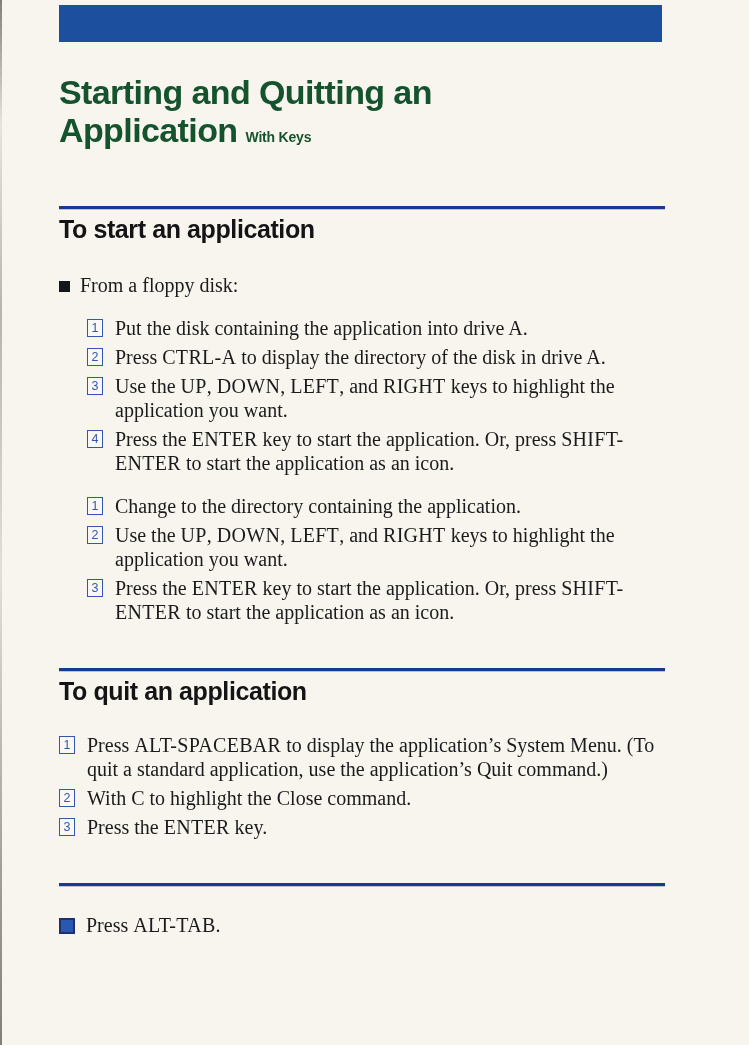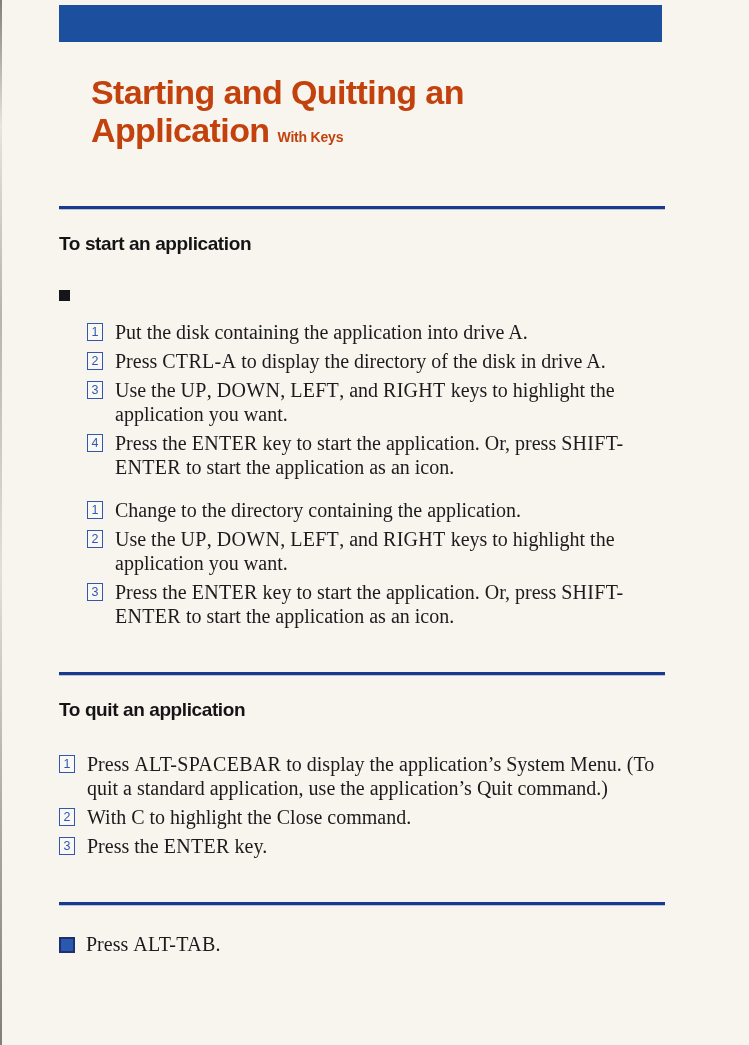--- a/index.html
+++ b/index.html
@@ -23,42 +23,41 @@
   .top-bar {
     margin-top: 5px; height: 37px; width: 603px;
     background: var(--header_bar, #1d4f9f);
   }
   .title-block {
     margin-top: 31px;
     font-family: "Liberation Sans", sans-serif;
     font-weight: 700;
     font-size: 34px; line-height: 38px;
     letter-spacing: -0.6px;
-    color: #c2410c;
-    margin-left: 32px;
+    color: #14532d;
   }
   .title-suffix {
     font-size: 14px;
     letter-spacing: -0.2px;
     margin-left: 8px;
   }
   .rule {
     height: 3px; width: 606px;
     background: var(--rule, #163a90);
     box-shadow: 0 1px 0 rgba(20,40,100,.25);
     margin-top: 44px;
   }
   .rule.first { margin-top: 50px; }
   .section-heading {
     font-family: "Liberation Sans", sans-serif;
     font-weight: 700;
-    font-size: 19px; line-height: 30px;
+    font-size: 25px; line-height: 30px;
     letter-spacing: -0.4px;
     color: #141416;
-    margin-top: 20px;
+    margin-top: 5px;
   }
   .bullet-row {
     display: flex; align-items: baseline;
     margin-top: 29px;
     font-size: 20px; line-height: 24px;
   }
   .square-bullet {
     width: 11px; height: 11px; flex: 0 0 11px;
     background: var(--bullet_black, #15161a);
     margin-right: 10px;
@@ -113,20 +112,21 @@
   <div class="title-block">
     <div>Starting and Quitting an</div>
     <div><span>Application</span><span class="title-suffix">With Keys</span></div>
   </div>
 
   <div id="sections">
       <div class="rule first"></div>
       <div class="section-heading">To start an application</div>
       <div class="bullet-row">
         <span class="square-bullet"></span>
+        <span>From a floppy disk:</span>
       </div>
       <div class="steps indented">
         <div class="step">
           <span class="step-num">1</span>
           <span class="step-text"><span>Put the disk containing the application into drive A.</span></span>
         </div>
         <div class="step">
           <span class="step-num">2</span>
           <span class="step-text"><span>Press </span><span class="key">CTRL-A</span><span> to display the directory of the disk in drive A.</span></span>
         </div>

